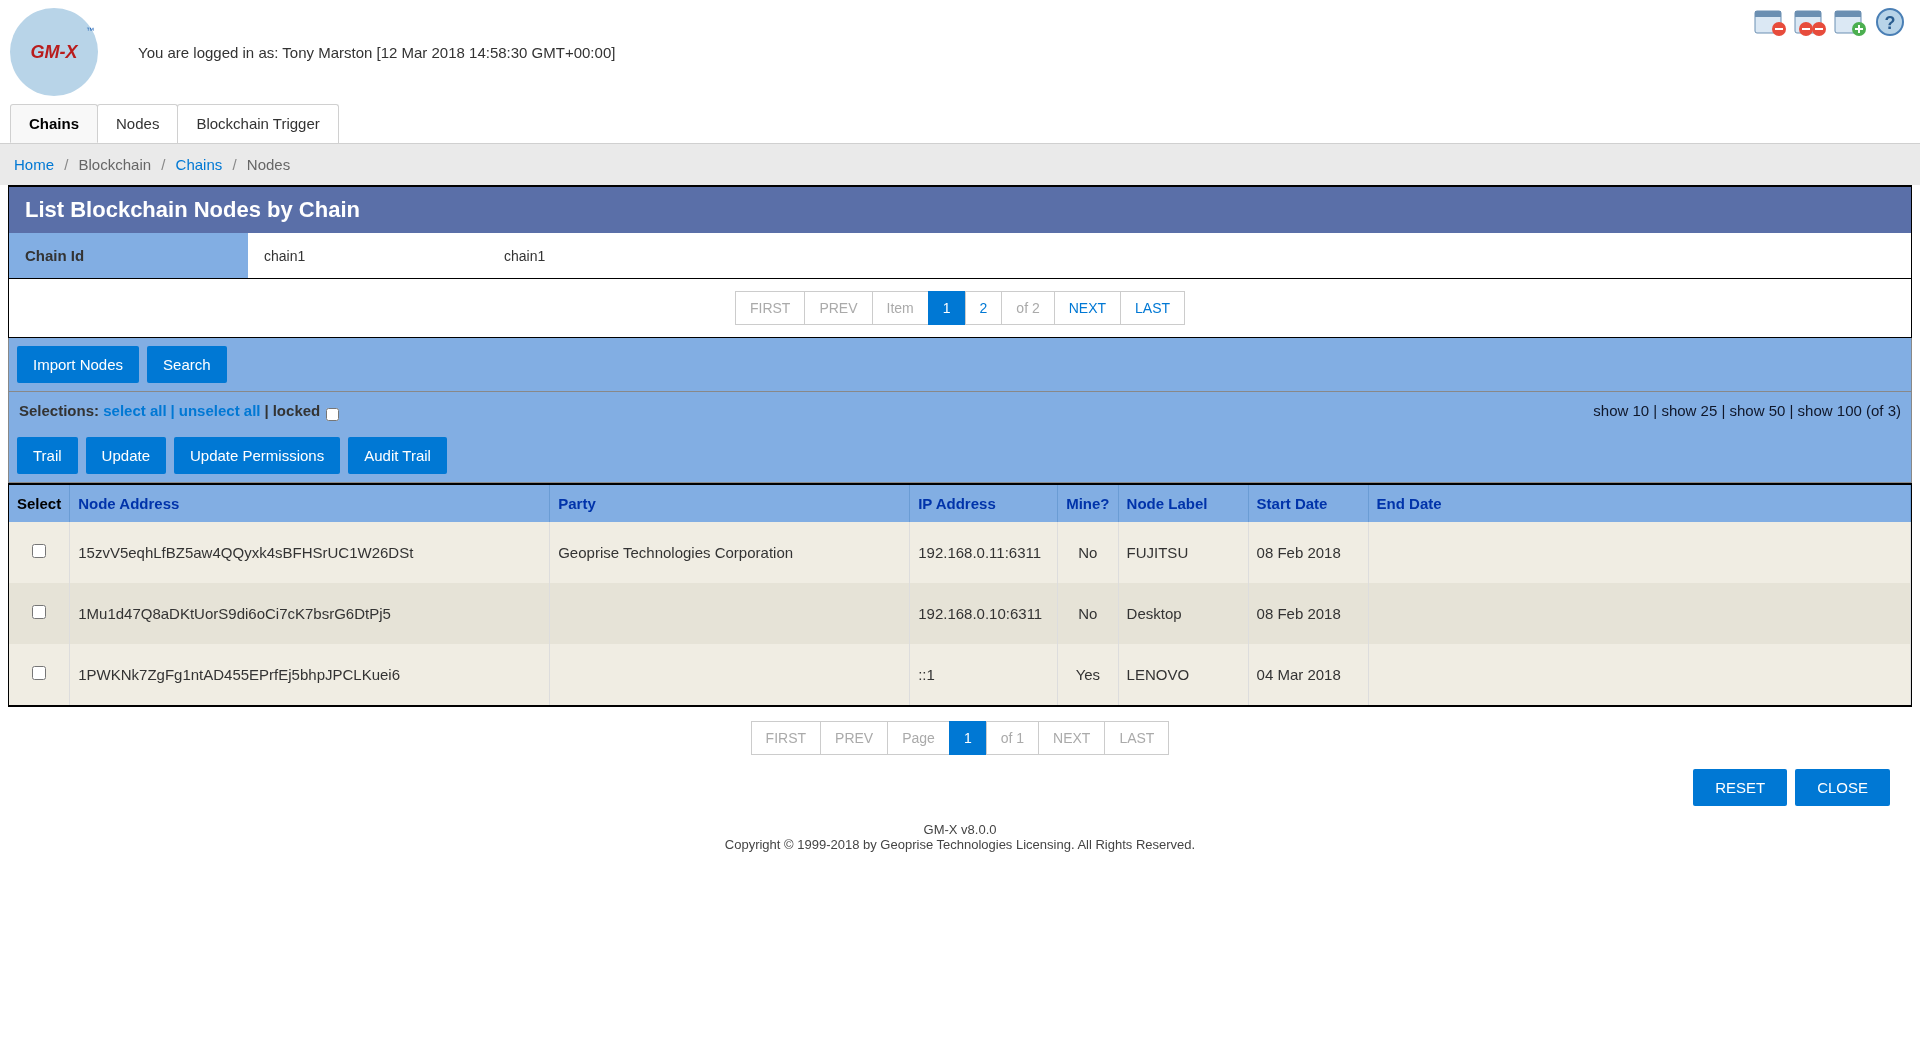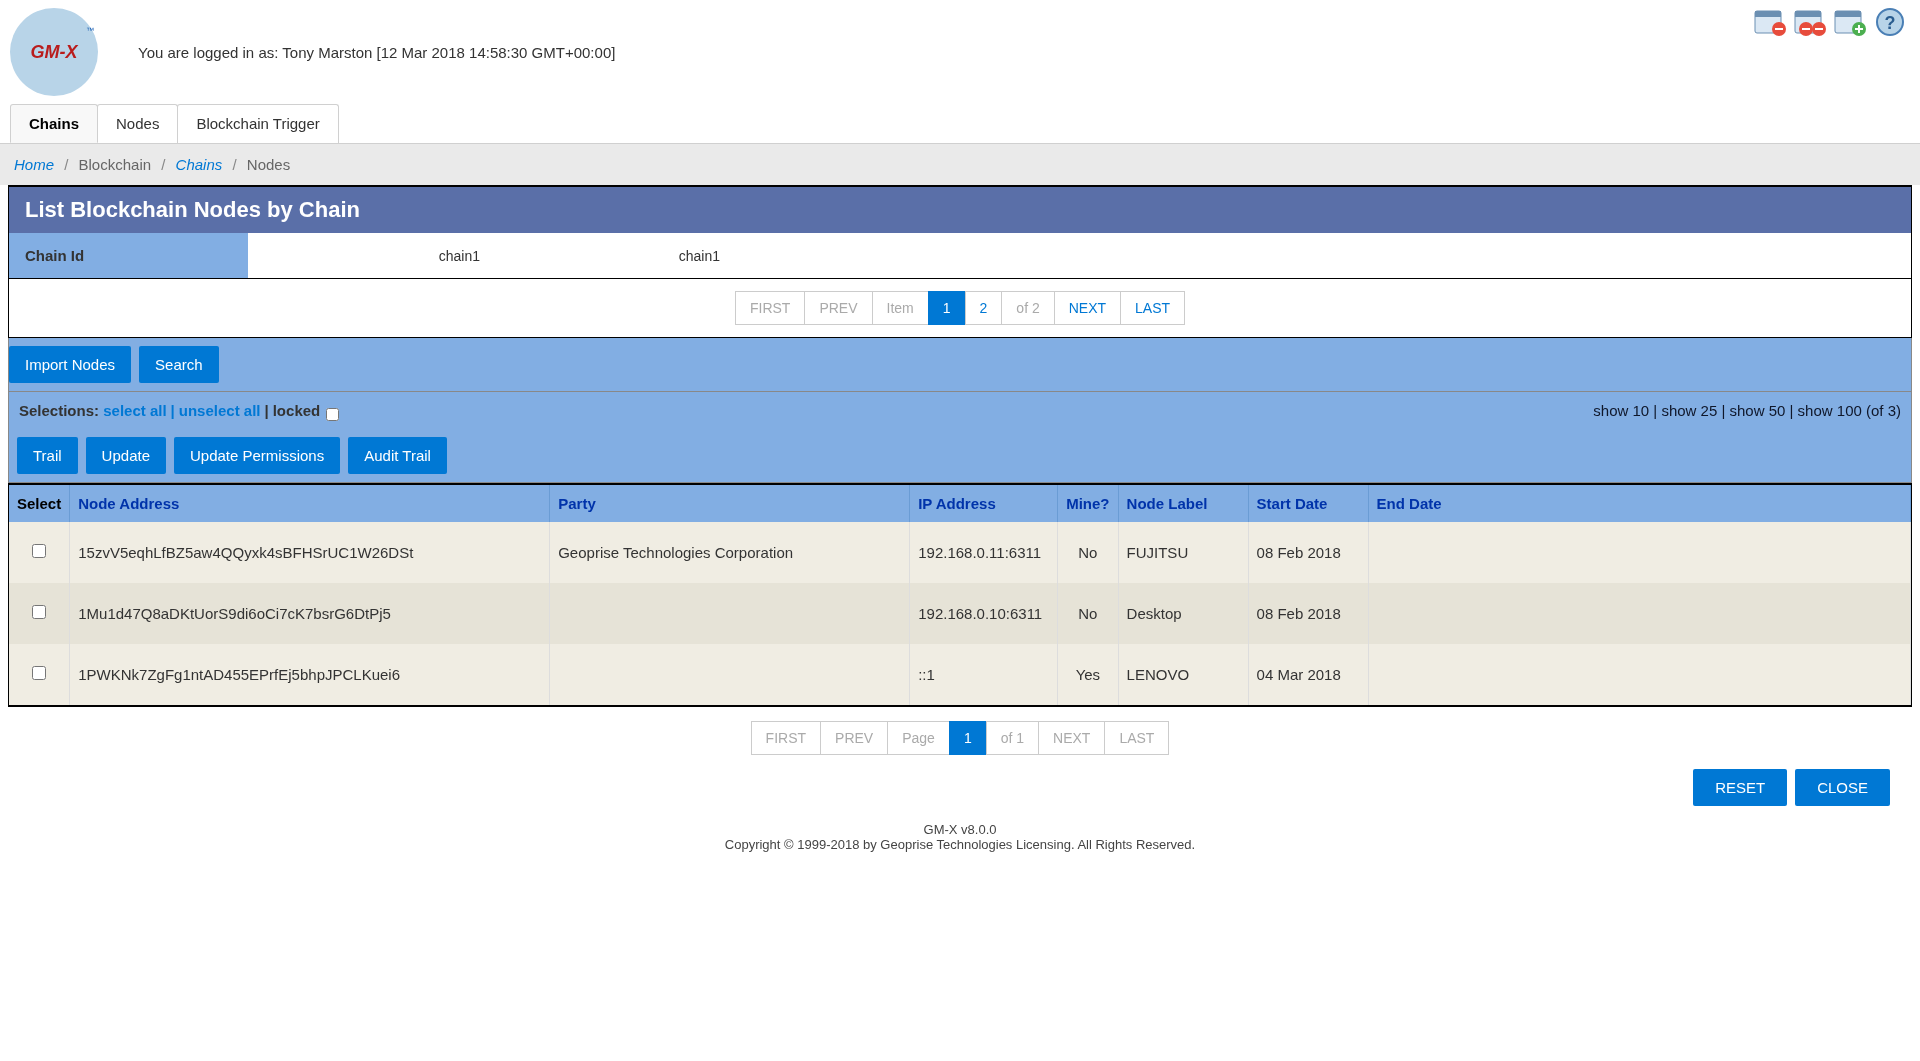--- a/index.html
+++ b/index.html
@@ -13,41 +13,41 @@
 .top-icons { position: absolute; right: 12px; top: 6px; display: flex; gap: 4px; }
 .top-icon { width: 36px; height: 32px; display: flex; align-items: center; justify-content: center; }
 .top-icon svg { width: 34px; height: 30px; }
 
 .tabs { display: flex; padding: 0 10px; border-bottom: 1px solid #d0d0d0; }
 .tab { padding: 10px 18px; border: 1px solid #d0d0d0; background: #fff; border-bottom: none; font-size: 15px; color: #333; cursor: pointer; margin-right: -1px; border-radius: 3px 3px 0 0; }
 .tab:first-child { margin-left: 0; }
 .tab.active { background: #f8f8f8; color: #000; font-weight: 600; border-bottom: 1px solid #f8f8f8; position: relative; z-index: 1; }
 
 .breadcrumb { padding: 12px 14px; background: #eaeaea; font-size: 15px; }
-.breadcrumb a { color: #0078d4; text-decoration: none; font-style: italic; }
+.breadcrumb a { color: #0078d4; text-decoration: none; }
 .breadcrumb .sep { color: #888; padding: 0 6px; }
 .breadcrumb .current { color: #666; }
 
 .page-wrap { padding: 0 8px; }
 .page-title-bar { background: #5a6fa8; color: #fff; padding: 10px 16px; font-size: 22px; font-weight: 600; border-top: 2px solid #000; border-left: 1px solid #000; border-right: 1px solid #000; }
 
 .chain-bar { display: flex; border: 1px solid #000; border-top: none; }
 .chain-label { background: #82aee3; padding: 14px 16px; font-weight: 600; width: 239px; font-size: 15px; }
 .chain-vals { display: flex; align-items: center; }
-.chain-val { padding: 14px 8px; width: 240px; text-align: right; }
+.chain-val { padding: 14px 16px; width: 240px; }
 
 .item-pager-wrap { border: 1px solid #000; border-top: none; padding: 12px 0; }
 .pager { display: flex; justify-content: center; gap: 0; }
 .pager-btn { border: 1px solid #ccc; padding: 8px 14px; font-size: 14px; background: #fff; color: #333; margin-left: -1px; cursor: pointer; }
 .pager-btn:first-child { margin-left: 0; }
 .pager-btn.disabled { color: #aaa; }
 .pager-btn.active { background: #0078d4; color: #fff; border-color: #0078d4; }
 .pager-btn.link { color: #0078d4; }
 
-.action-bar { background: #82aee3; padding: 8px 0; display: flex; gap: 8px; border: 1px solid #888; border-top: none; }
+.action-bar { background: #82aee3; padding: 8px 8px; display: flex; gap: 8px; border: 1px solid #888; border-top: none; }
 .action-bar.secondary { padding: 8px 8px; }
 .btn-blue { background: #0078d4; color: #fff; border: none; padding: 10px 16px; font-size: 15px; cursor: pointer; border-radius: 2px; }
 
 .selection-bar { background: #82aee3; padding: 8px 10px; display: flex; align-items: center; font-size: 15px; border-left: 1px solid #888; border-right: 1px solid #888; }
 .selection-bar strong { font-weight: 600; }
 .selection-bar a { color: #0078d4; text-decoration: none; font-weight: 700; }
 .selection-bar .sep2 { color: #0078d4; padding: 0 4px; font-weight: 600; }
 .selection-bar .sep3 { color: #333; padding: 0 4px; font-weight: 600; }
 .locked-check { margin-left: 6px; margin-top: 8px; }
 .page-size { margin-left: auto; color: #0f172a; }

